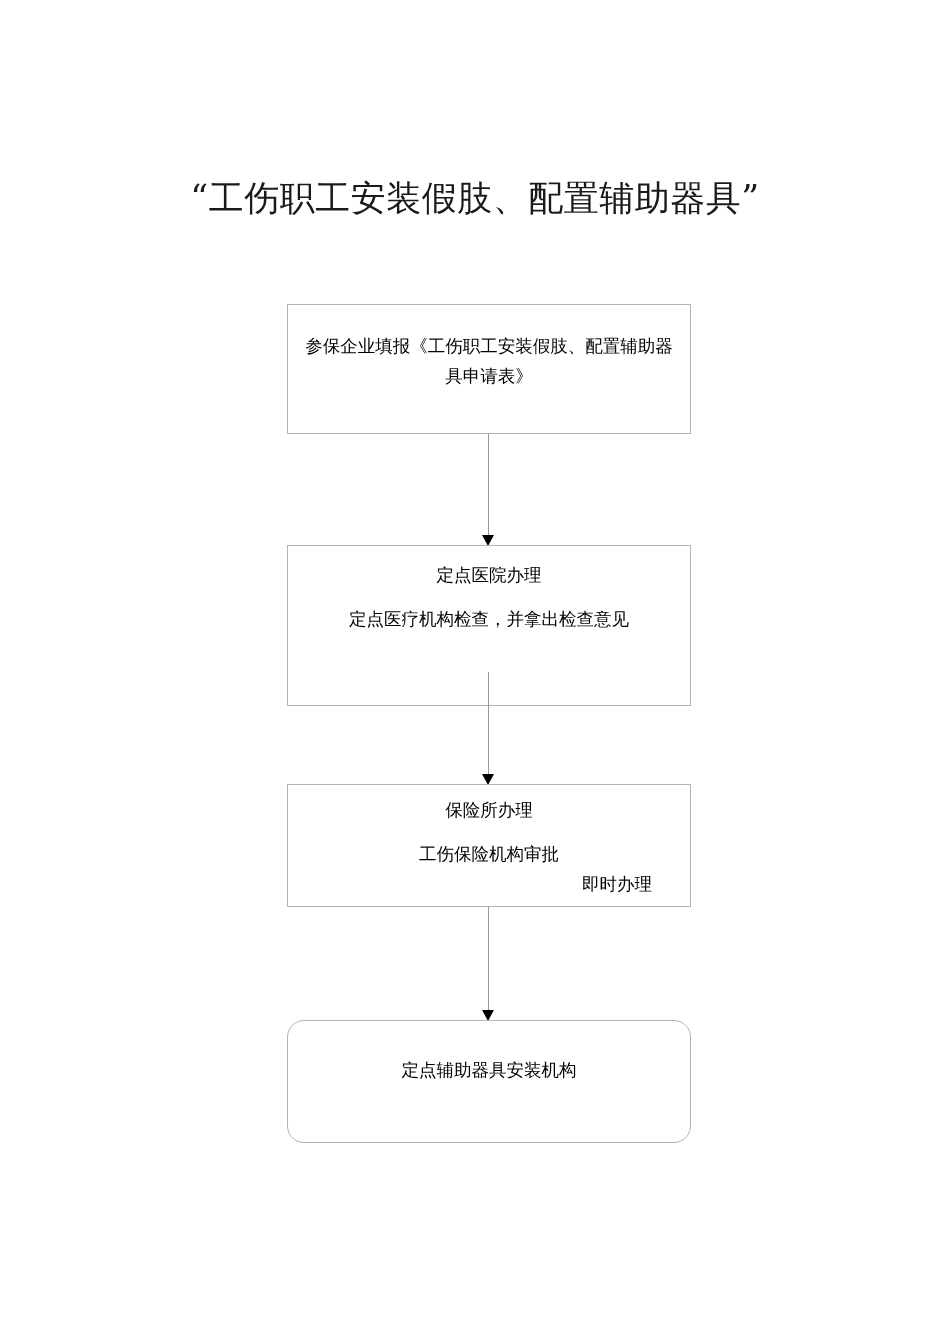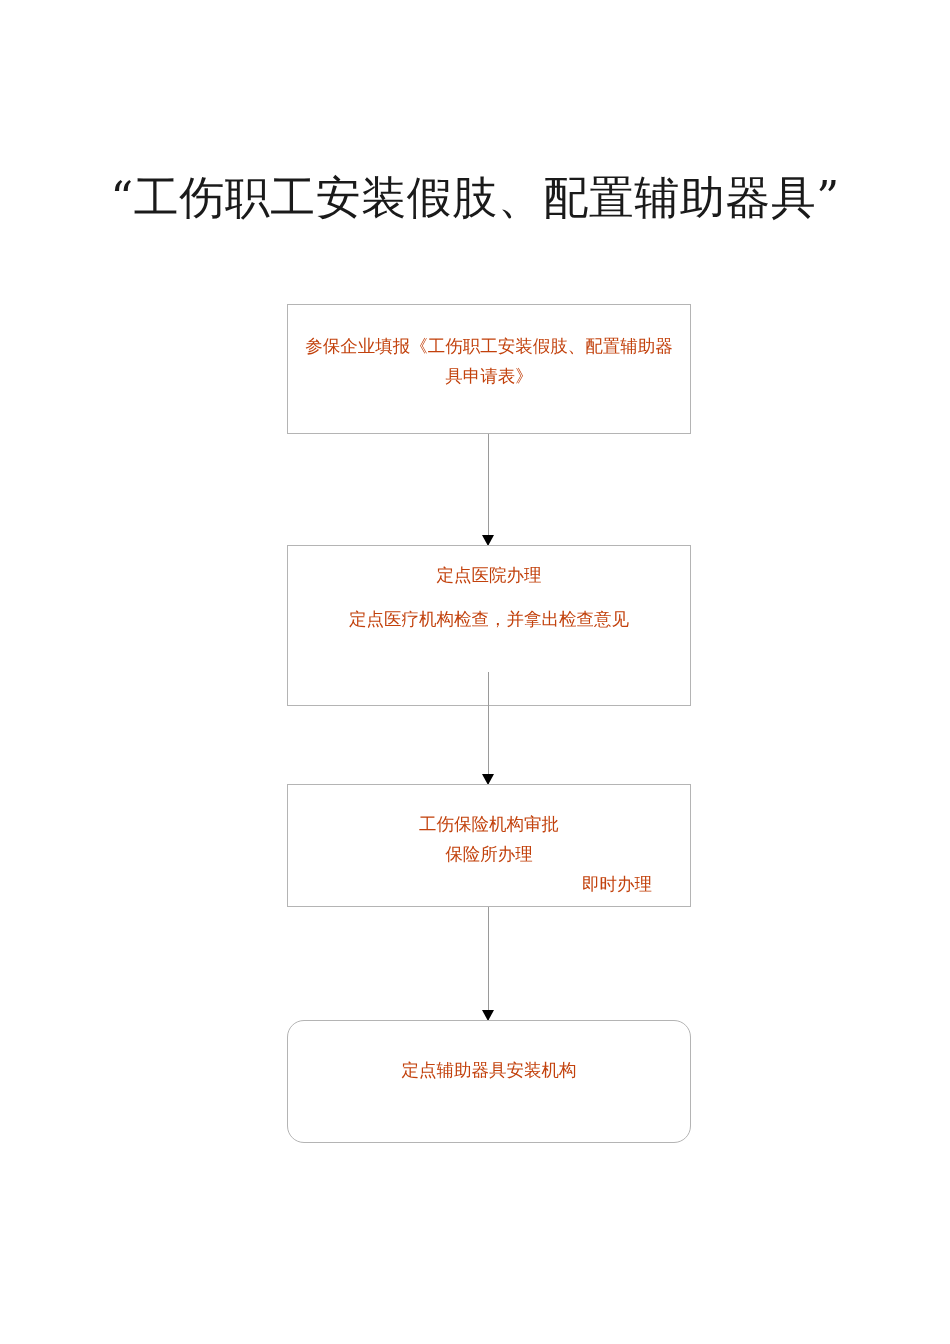--- a/index.html
+++ b/index.html
@@ -26,21 +26,21 @@
     background: #ffffff;
   }
 
   
   .doc-title {
     position: absolute;
     left: 0;
     top: 172px;
     width: 950px;
     text-align: center;
-    font-size: 45px;
+    font-size: 35px;
     line-height: 52px;
     letter-spacing: 0.5px;
     color: #1a1a1a;
     font-family: "DejaVu Serif", "Liberation Serif", serif;
   }
   .doc-title .title-line {
     display: block;
     white-space: nowrap;
   }
 
@@ -63,21 +63,21 @@
 
   .node-inner {
     padding: 22px 14px 10px 14px;
   }
 
   .node-line {
     display: block;
     text-align: center;
     font-size: 17.5px;
     line-height: 30px;
-    color: #c2410c;
+    color: #000000;
     white-space: nowrap;
   }
   .node-line.wrap {
     white-space: normal;
   }
   .node-line.gap-top {
     margin-top: 14px;
   }
   .node-line.align-right {
     text-align: right;
@@ -153,22 +153,22 @@
       </div>
     </div>
 
     <div class="connector" id="conn-2">
       <span class="stem"></span>
       <span class="head"></span>
     </div>
 
     <div class="node" id="node-3">
       <div class="node-inner">
+        <span class="node-line">保险所办理</span>
         <span class="node-line gap-top">工伤保险机构审批</span>
-        <span class="node-line">保险所办理</span>
         <span class="node-line align-right">即时办理</span>
       </div>
     </div>
 
     <div class="connector" id="conn-3">
       <span class="stem"></span>
       <span class="head"></span>
     </div>
 
     <div class="node" id="node-4">

